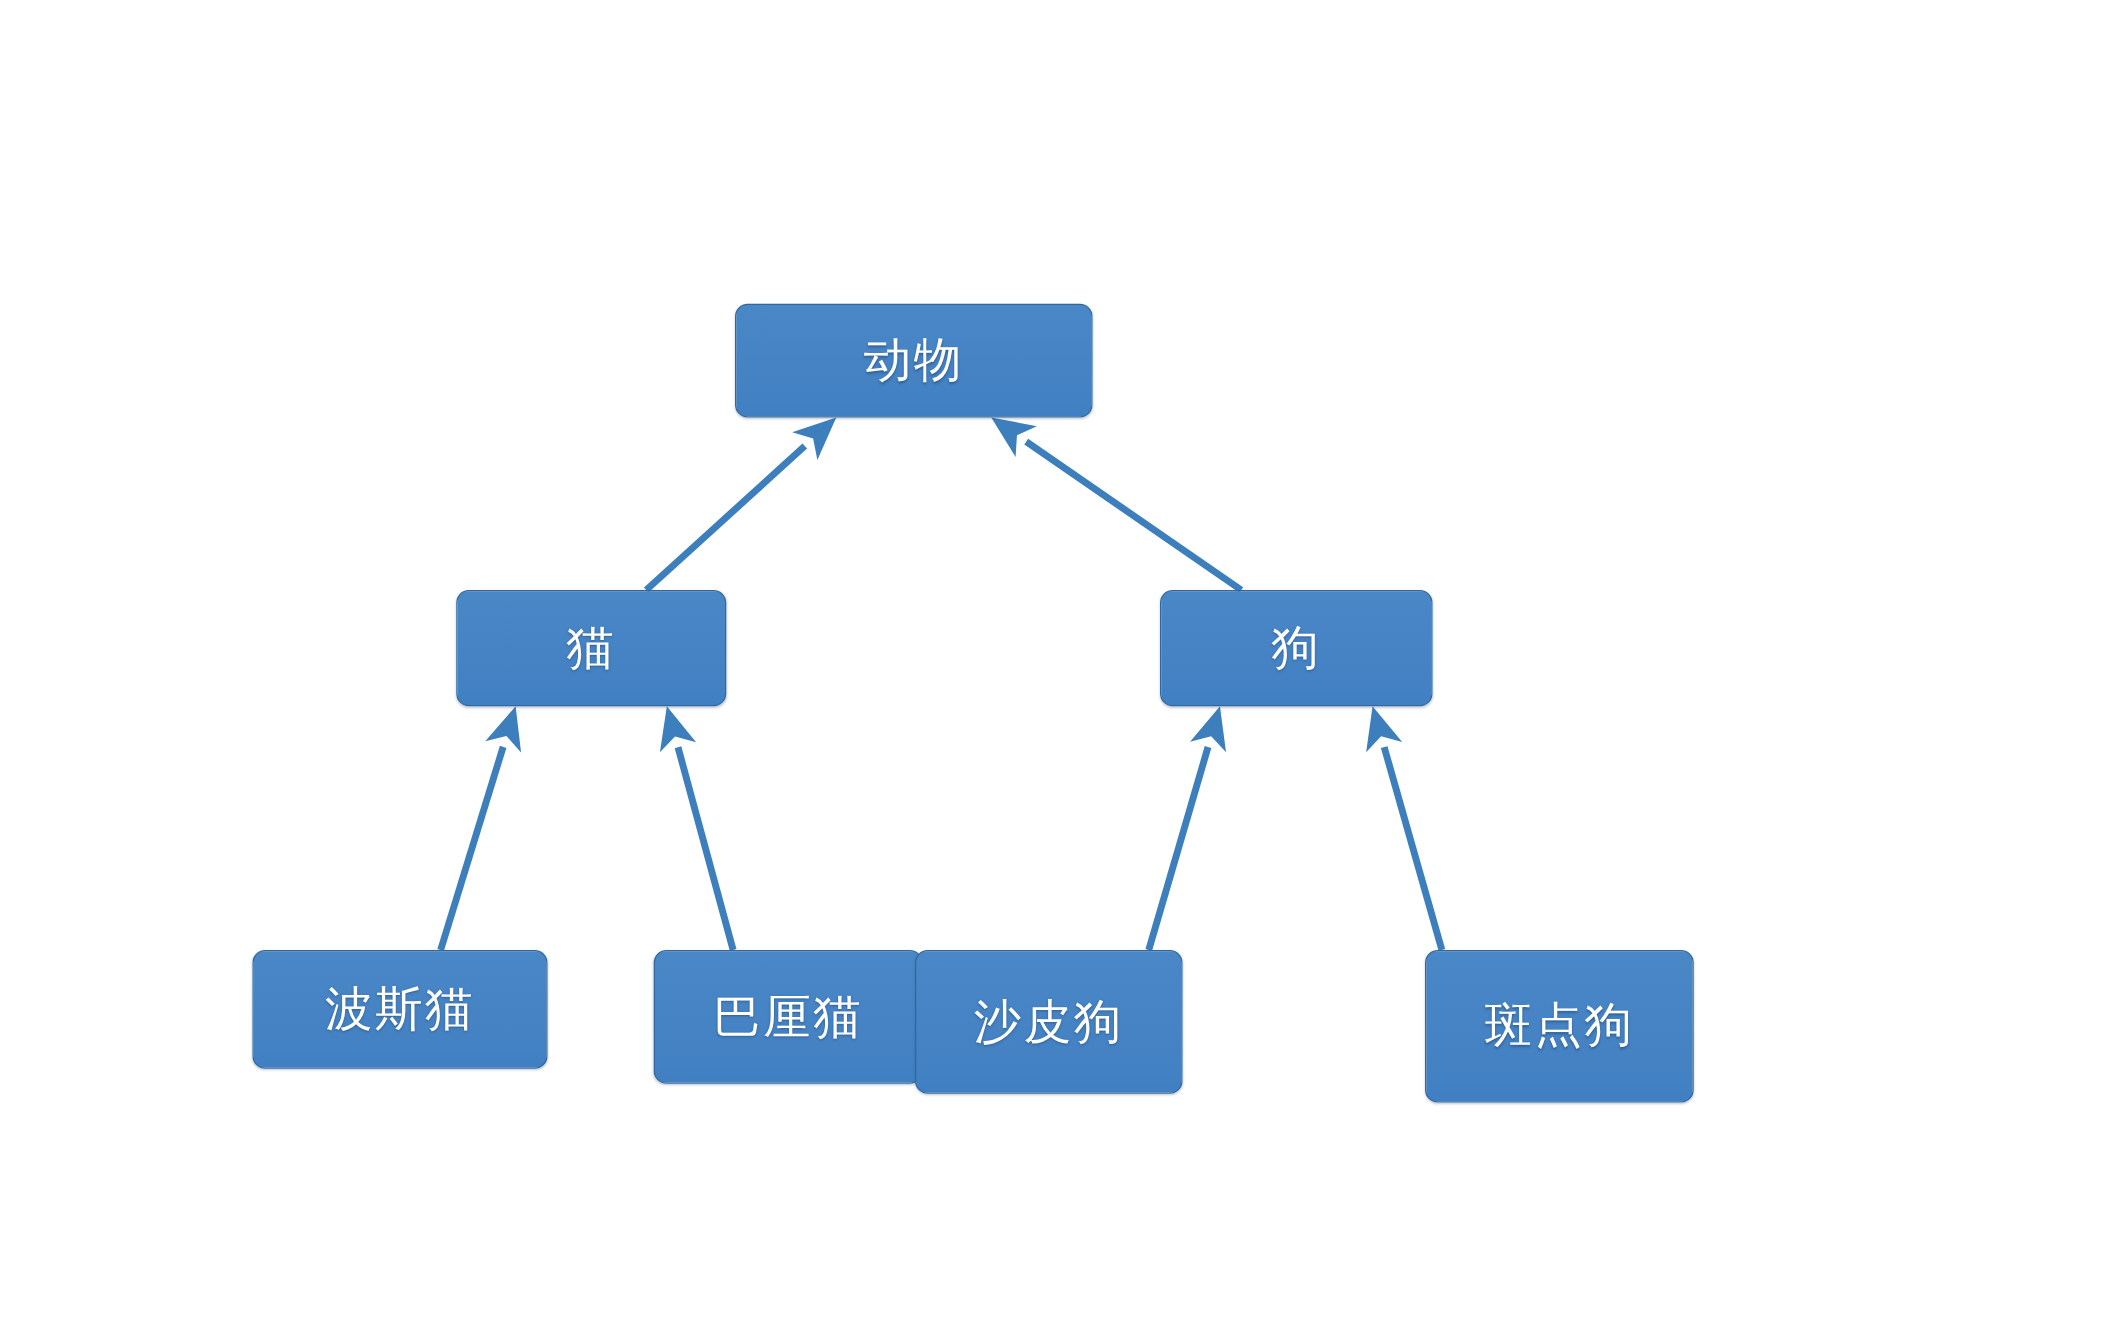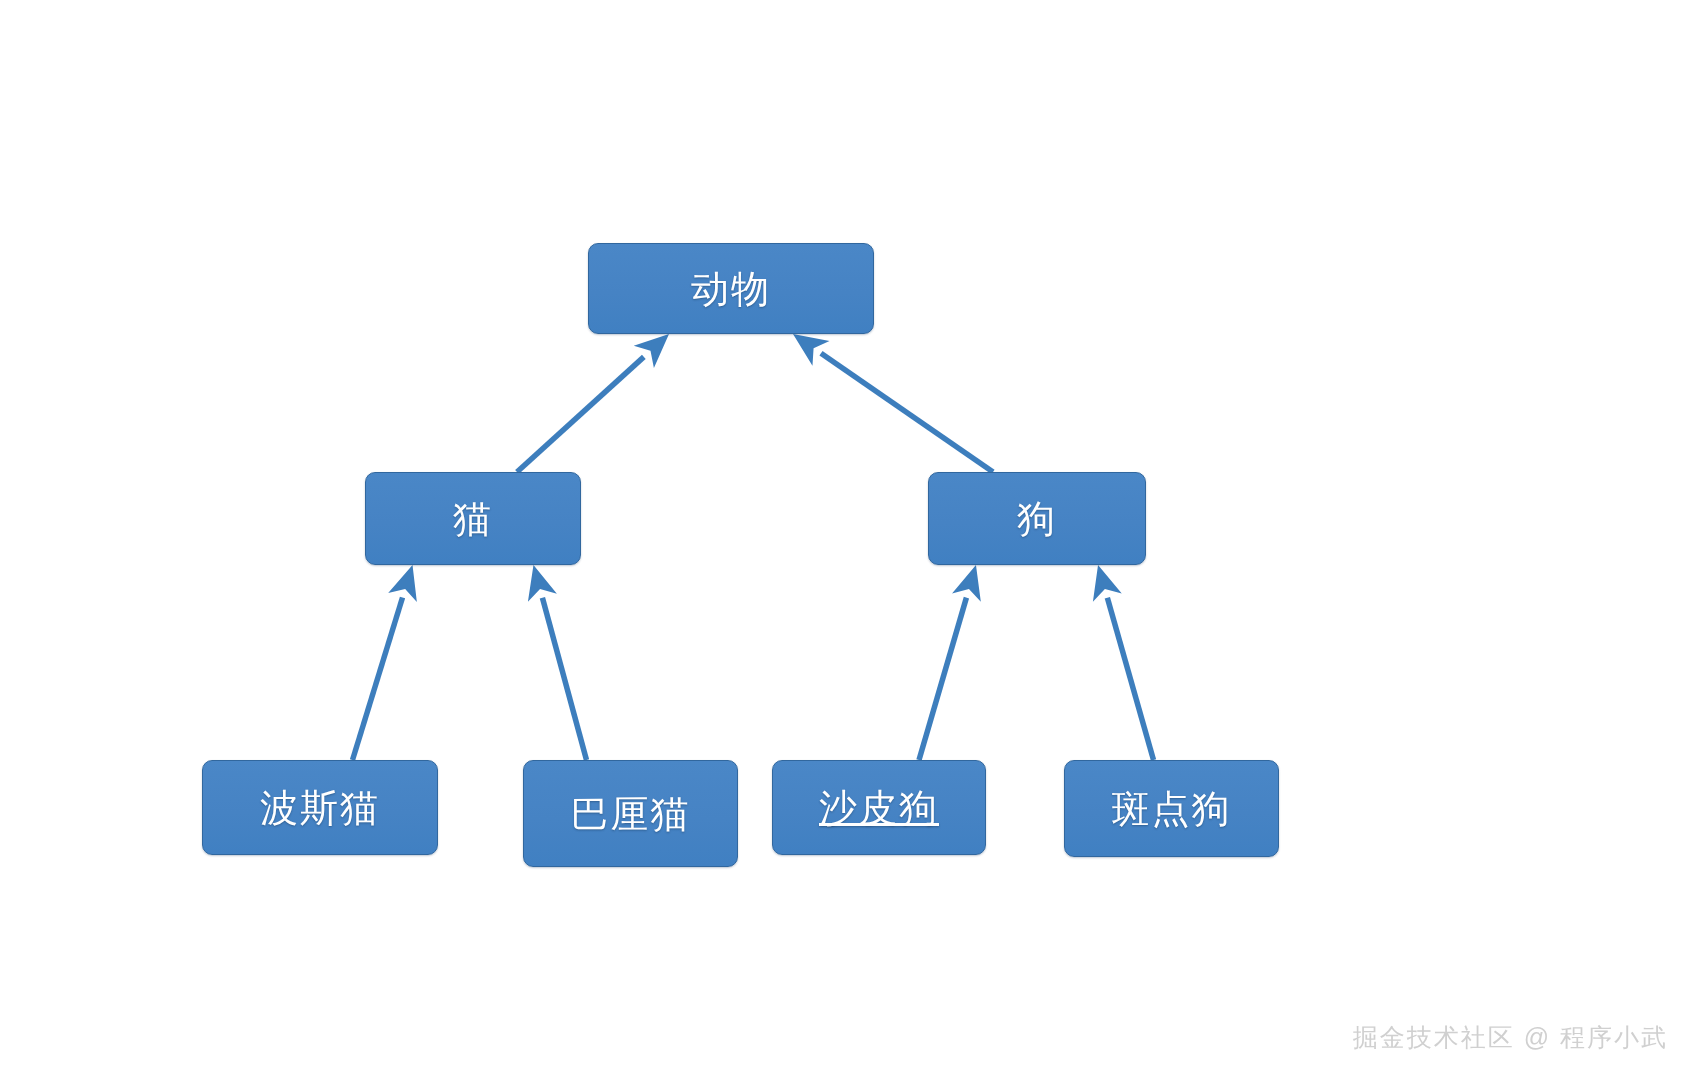--- a/index.html
+++ b/index.html
@@ -97,23 +97,22 @@
       </div>
       <div class="node" style="left: 928px; top: 472px; width: 218px; height: 93px;">
         <span class="node-label">狗</span>
       </div>
       <div class="node" style="left: 202px; top: 760px; width: 236px; height: 95px;">
         <span class="node-label">波斯猫</span>
       </div>
       <div class="node" style="left: 523px; top: 760px; width: 215px; height: 107px;">
         <span class="node-label">巴厘猫</span>
       </div>
-      <div class="node" style="left: 772px; top: 760px; width: 214px; height: 95px; text-decoration: underline;">
+      <div class="node" style="left: 732px; top: 760px; width: 214px; height: 115px;">
         <span class="node-label">沙皮狗</span>
       </div>
-      <div class="node" style="left: 1064px; top: 760px; width: 215px; height: 97px;">
+      <div class="node" style="left: 1140px; top: 760px; width: 215px; height: 122px;">
         <span class="node-label">斑点狗</span>
       </div>
     </div>
 
-  <div id="watermark">掘金技术社区 @ 程序小武</div>
 
 </div>
 
 </body></html>

